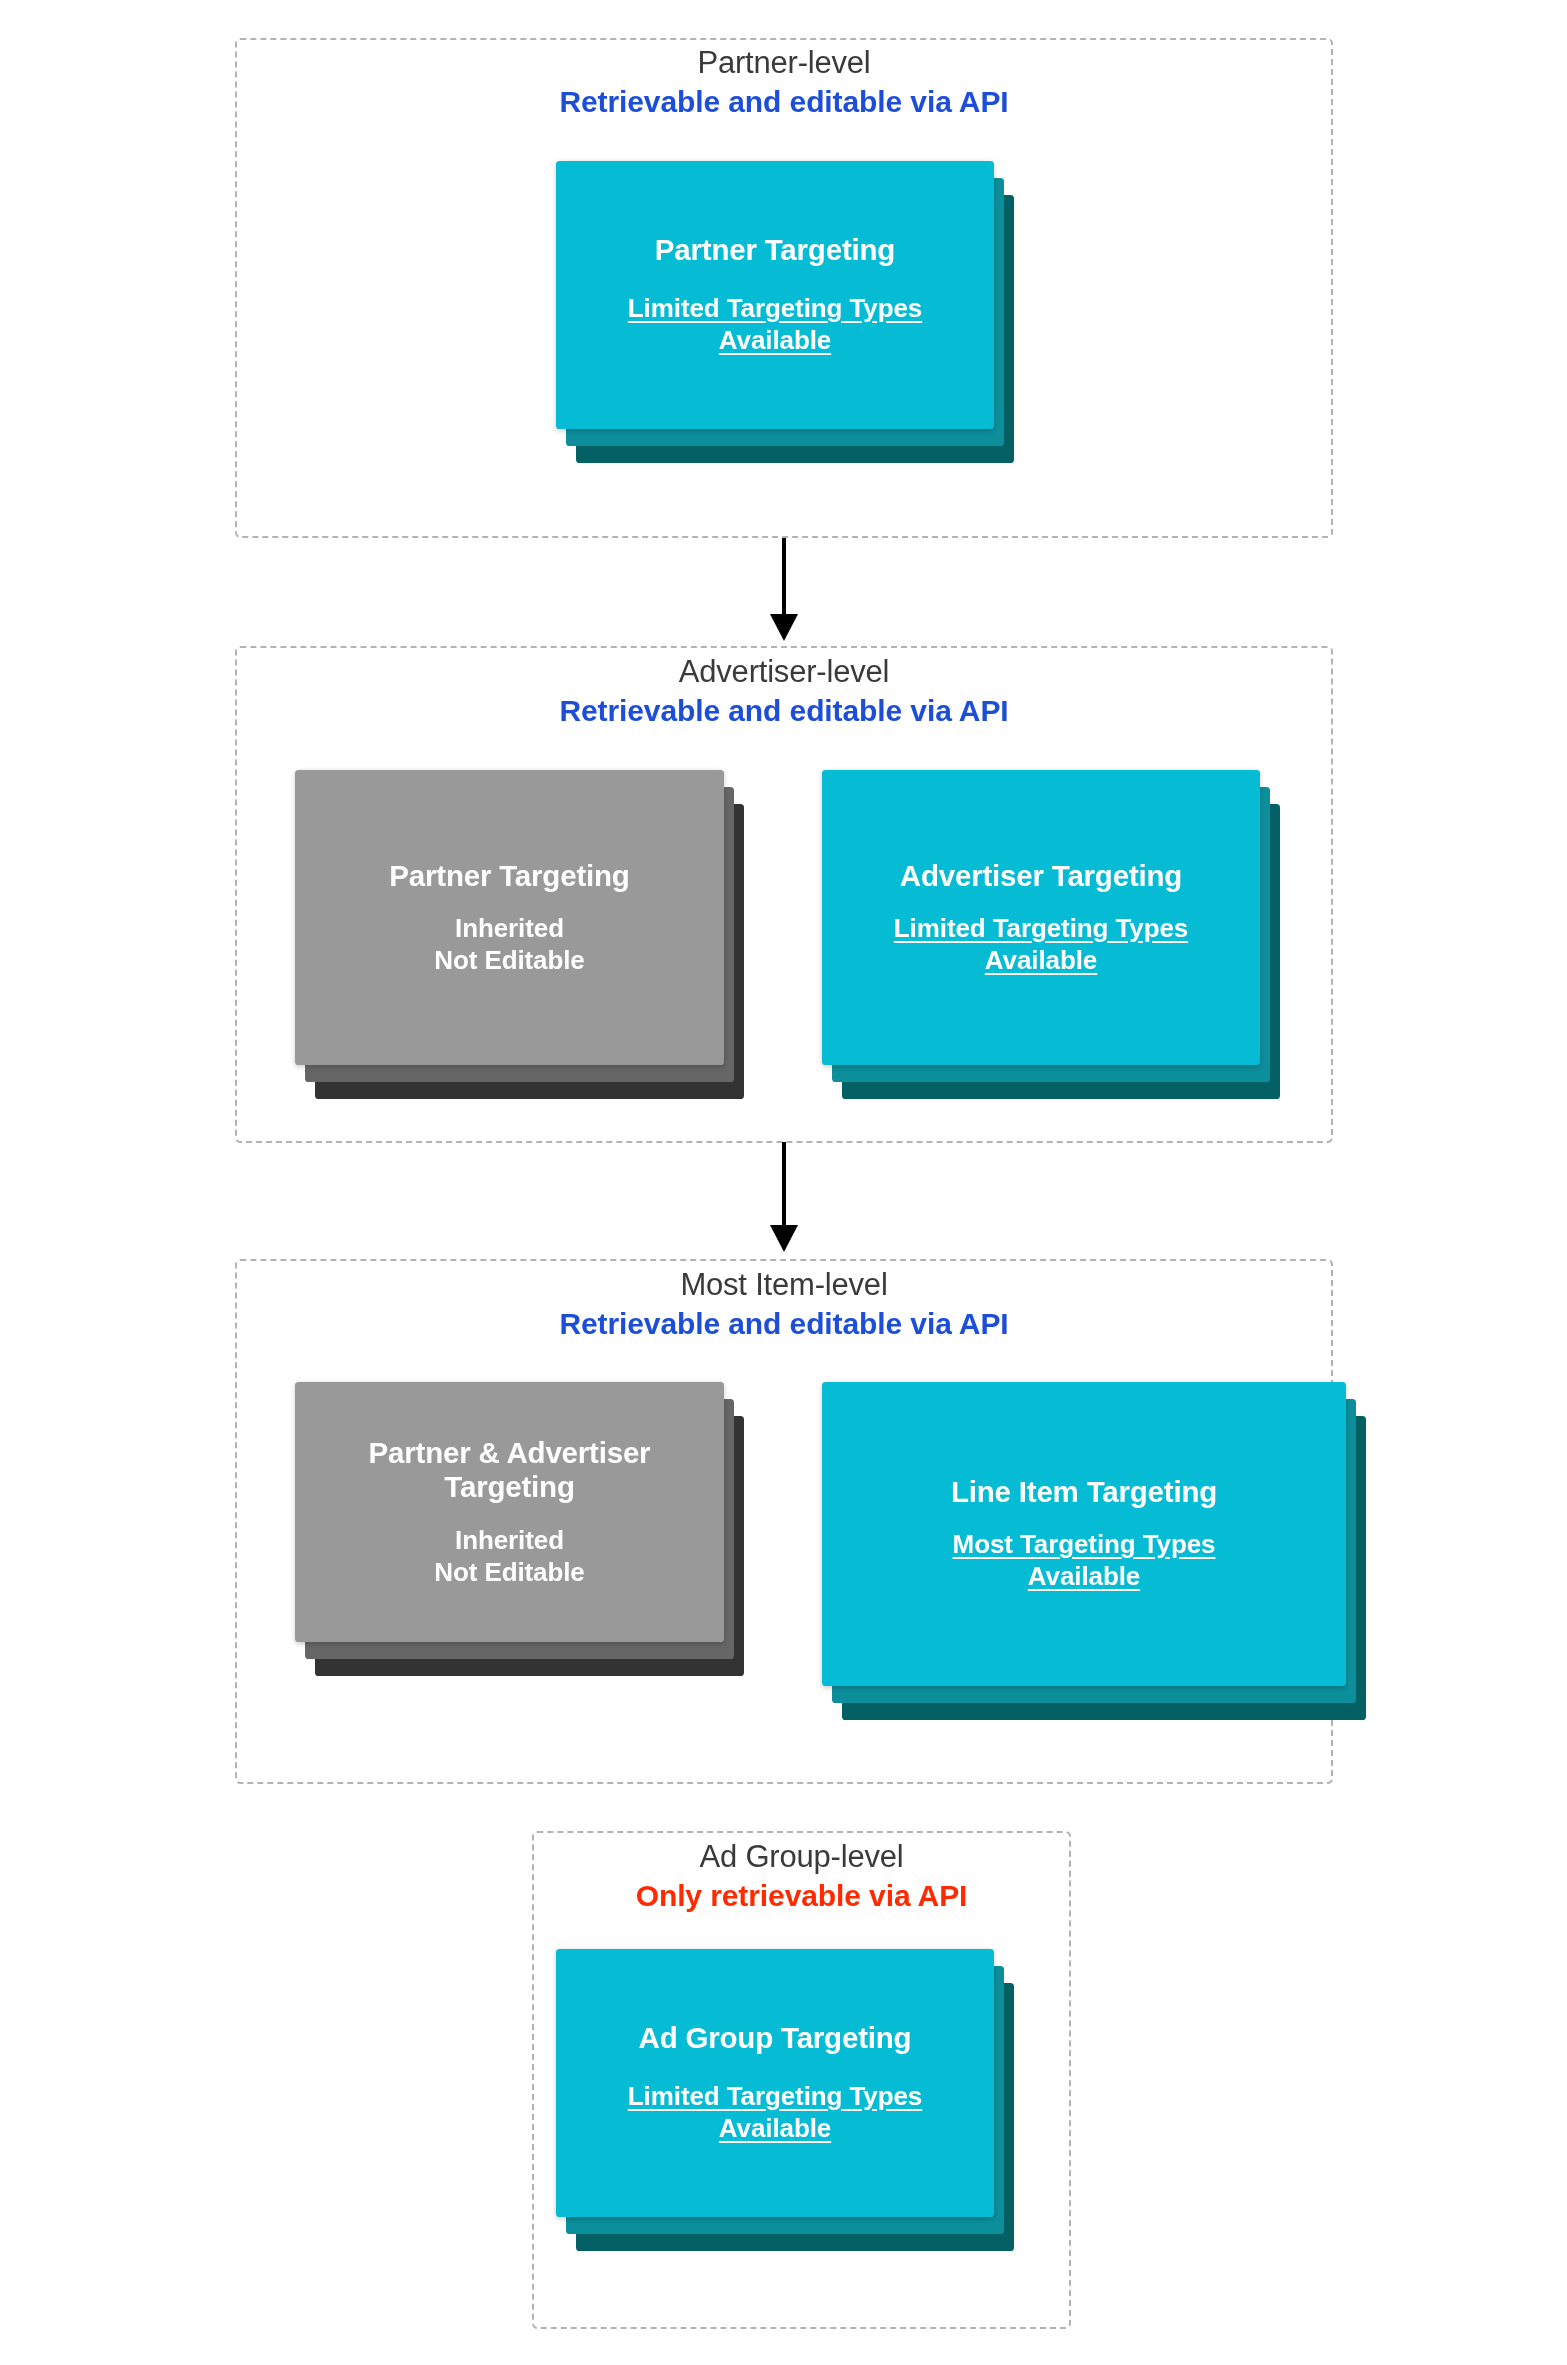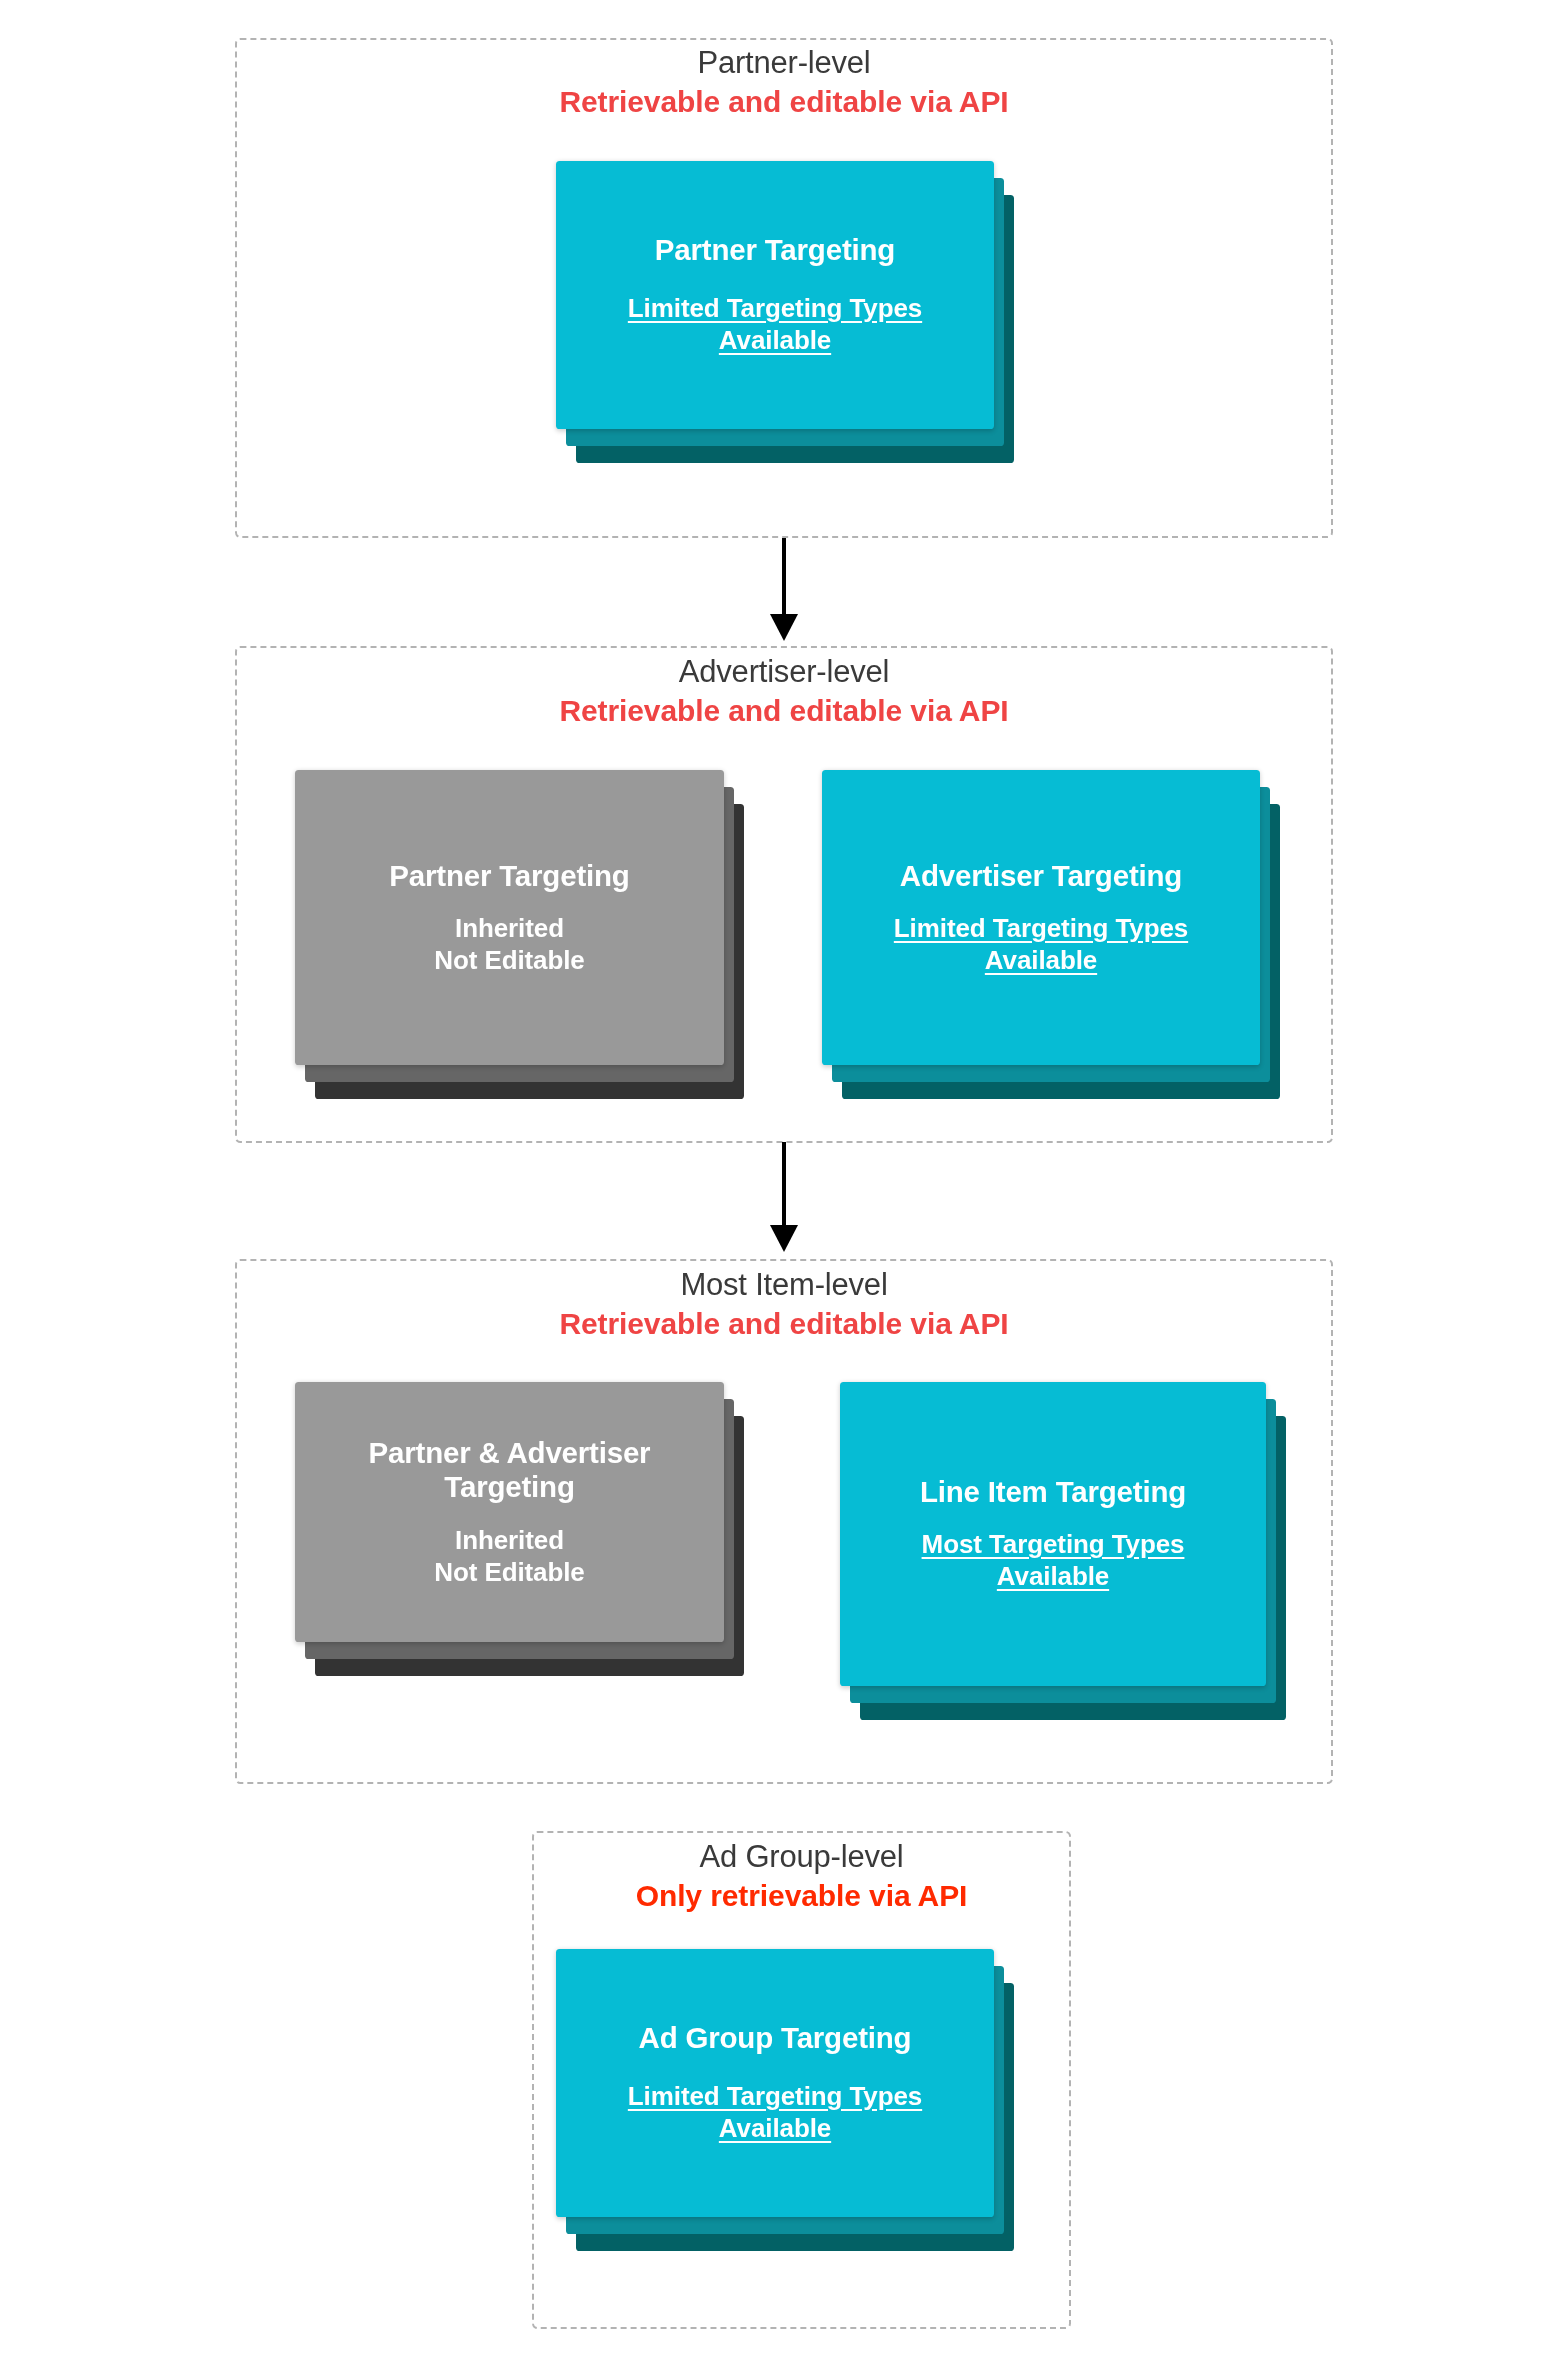--- a/index.html
+++ b/index.html
@@ -44,21 +44,21 @@
     color: #3a3a3a;
     font-weight: 400;
     text-underline-offset: 4.5px;
     letter-spacing: -0.2px;
   }
   .level-subtitle {
     display: block;
     font-size: 30px;
     line-height: 1.2;
     font-weight: bold;
-    color: #ef4444;
+    color: #1d4ed8;
     margin-top: 3.6px;
     letter-spacing: -0.1px;
   }
   .level-subtitle.warn {
     color: #ff2a00;
   }
 
   
   .card-stack {
     position: absolute;
@@ -223,21 +223,21 @@
     <div class="card-layer layer-back"></div>
     <div class="card-layer layer-mid"></div>
     <div class="card-layer layer-front">
       <div class="card-title" style="max-width:330px;">Partner &amp; Advertiser Targeting</div>
       <div class="gap-sm"></div>
       <div class="card-sub plain">Inherited</div>
       <div class="card-sub plain">Not Editable</div>
     </div>
   </div>
 
-  <div class="card-stack cyan" style="left:840px; top:1382px; width:426px; height:304px;">
+  <div class="card-stack cyan" style="left:822px; top:1382px; width:524px; height:304px;">
     <div class="card-layer layer-back"></div>
     <div class="card-layer layer-mid"></div>
     <div class="card-layer layer-front">
       <div class="card-title">Line Item Targeting</div>
       <div class="gap-sm"></div>
       <div class="card-sub">Most Targeting Types</div>
       <div class="card-sub">Available</div>
     </div>
   </div>
 

